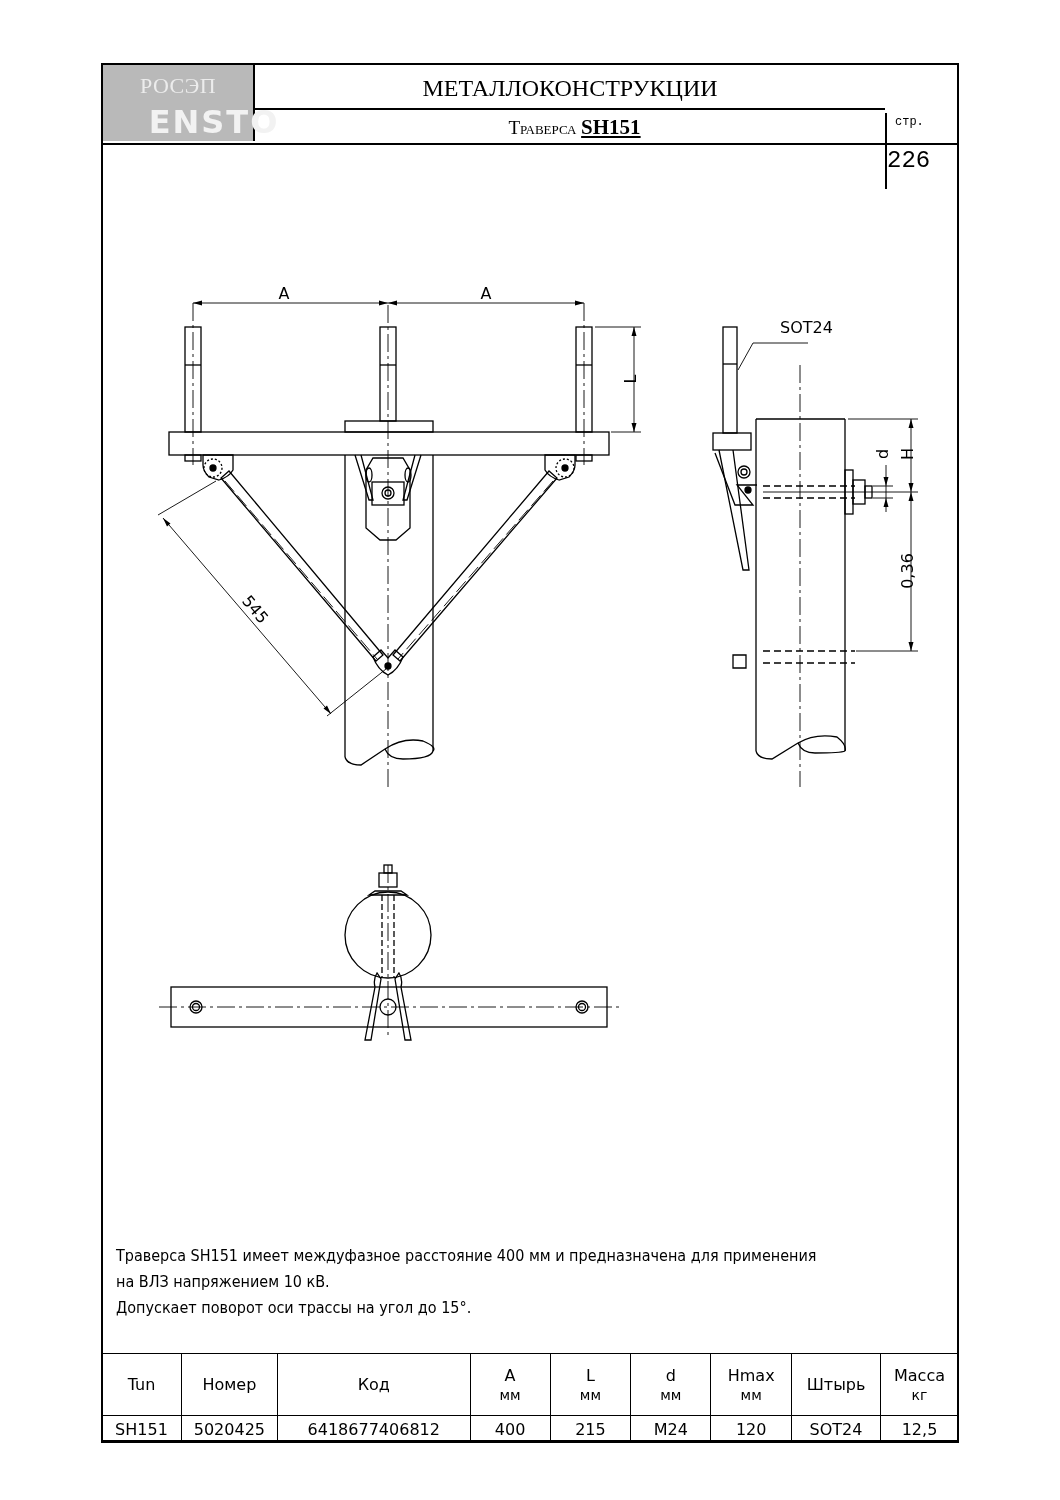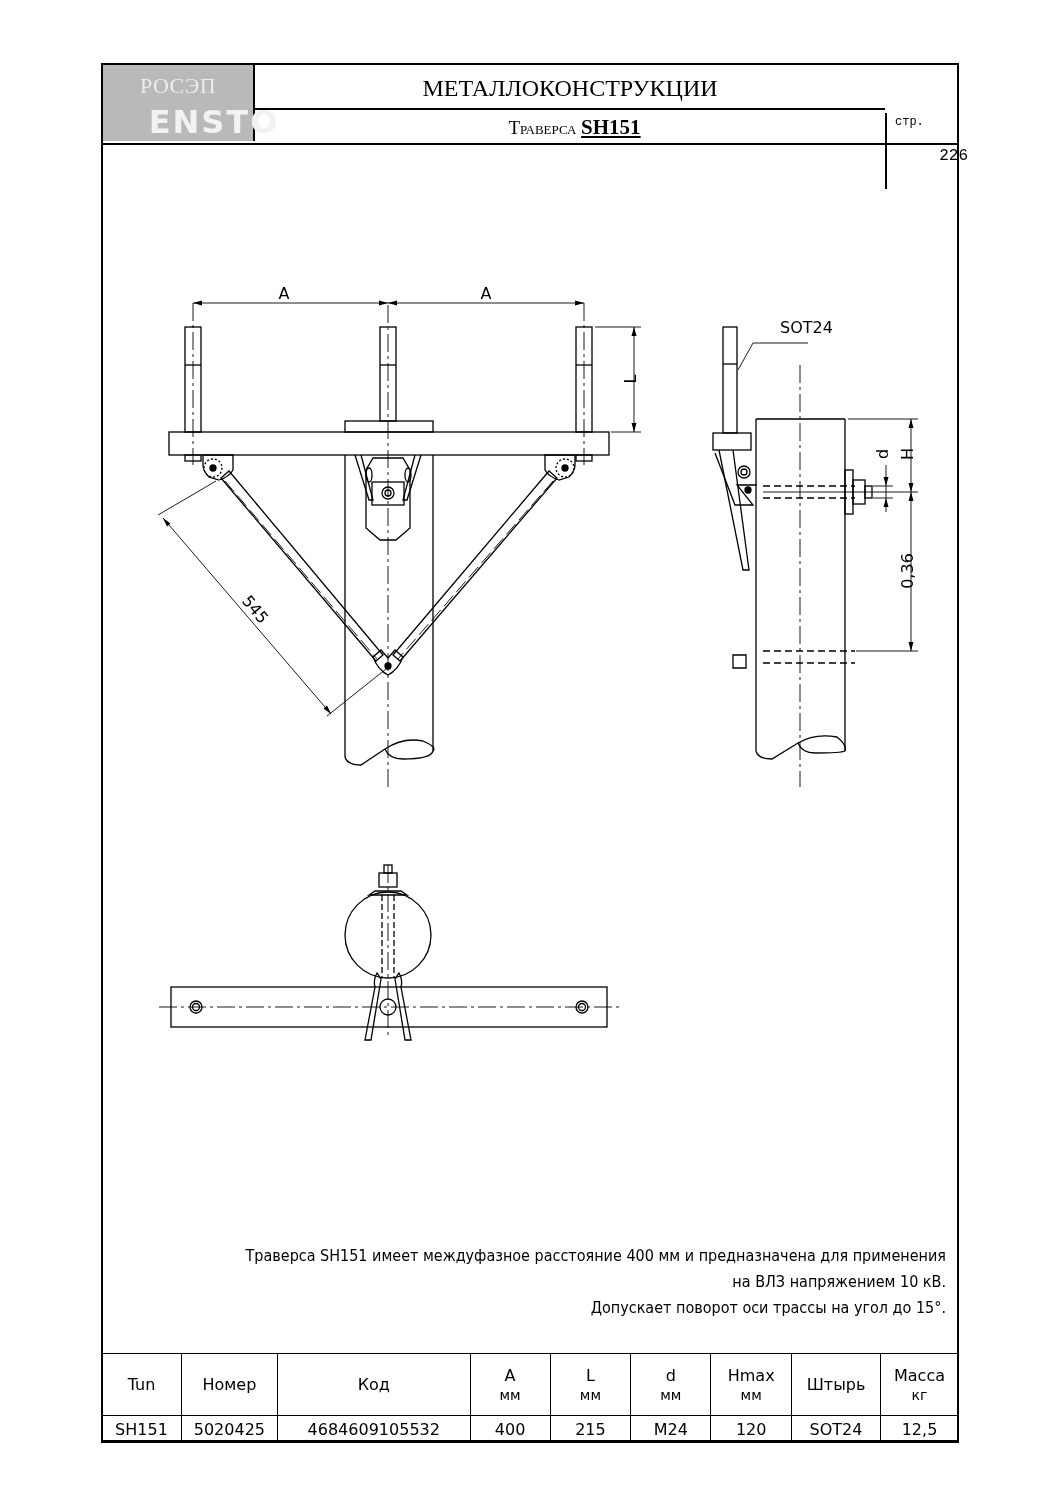--- a/index.html
+++ b/index.html
@@ -7,25 +7,25 @@
     .sheet { position: absolute; left: 101px; top: 63px; width: 858px; height: 1379px; border: 2px solid #000; box-sizing: border-box; }
     .hdr { position: absolute; left: 0; top: 0; width: 854px; height: 78px; border-bottom: 2px solid #000; }
     .logo { position: absolute; left: 0; top: 0; width: 152px; height: 76px; background: #b9b9b9; border-right: 2px solid #000; box-sizing: border-box; text-align: center; padding-left: 44px; }
     .logo .l1 { font-family: "Liberation Serif", serif; font-size: 22px; color: #ececec; position: absolute; top: 8px; left: 0; width: 100%; letter-spacing: 0.5px; }
     .logo .l2 { font-family: "DejaVu Sans", sans-serif; font-weight: bold; font-size: 32px; color: #f2f2f2; position: absolute; top: 38px; left: 0; width: 100%; letter-spacing: 2px; margin-left: 36px; }
     .title-top { position: absolute; left: 152px; top: 0; width: 630px; height: 45px; border-bottom: 2px solid #000; box-sizing: border-box; text-align: center; font-family: "Liberation Serif", serif; font-size: 24px; line-height: 46px; }
     .title-bot { position: absolute; left: 152px; top: 45px; width: 639px; height: 31px; text-align: center; font-family: "Liberation Serif", serif; font-size: 19px; line-height: 34px; font-variant: small-caps; }
     .title-bot .code { font-weight: bold; text-decoration: underline; font-variant: normal; font-size: 21px; }
     .pagebox { position: absolute; left: 782px; top: 0; width: 72px; height: 76px; border-left: 2px solid #000; box-sizing: border-box; font-family: Liberation Mono, monospace; margin-top: 48px; }
     .pagebox .lbl { position: absolute; left: 8px; top: 2px; font-size: 12px; }
-    .pagebox .num { position: absolute; left: 0; width: 100%; top: 34px; text-align: right; font-size: 16px; padding-left: 11px; }
+    .pagebox .num { position: absolute; left: 0; width: 100%; top: 34px; text-align: left; font-size: 24px; }
     svg.drawing { position: absolute; left: 0; top: 0; }
     .dtxt { font-family: "DejaVu Sans", sans-serif; font-size: 16px; fill: #000; }
     .notes { position: absolute; left: 13px; top: 1178px; width: 830px; font-family: "DejaVu Sans Condensed", "DejaVu Sans", sans-serif; font-size: 16px; line-height: 26px; transform-origin: left top; }
-    .notes div { white-space: nowrap; text-align: right; }
+    .notes div { white-space: nowrap; }
     table.spec { position: absolute; left: -2px; top: 1288px; width: 858px; border-collapse: collapse; font-family: "DejaVu Sans", sans-serif; font-size: 16px; border-radius: 18px; }
     table.spec td { border: 1.5px solid #000; text-align: center; padding: 0; }
     table.spec tr.h td { height: 61px; }
     table.spec tr.r td { height: 26px; }
     table.spec .unit { display: block; font-size: 14px; margin-top: 2px; }
   </style>
 </head>
 <body>
 
 <div class="sheet">
@@ -215,21 +215,21 @@
       <td><span>A</span><span class="unit">мм</span></td>
       <td><span>L</span><span class="unit">мм</span></td>
       <td><span>d</span><span class="unit">мм</span></td>
       <td><span>Hmax</span><span class="unit">мм</span></td>
       <td><span>Штырь</span></td>
       <td><span>Масса</span><span class="unit">кг</span></td>
     </tr>
     <tr class="r">
       <td>SH151</td>
       <td>5020425</td>
-      <td>4684609105532</td>
+      <td>6418677406812</td>
       <td>400</td>
       <td>215</td>
       <td>M24</td>
       <td>120</td>
       <td>SOT24</td>
       <td>12,5</td>
     </tr>
   </tbody>
     </table>
 </div>

